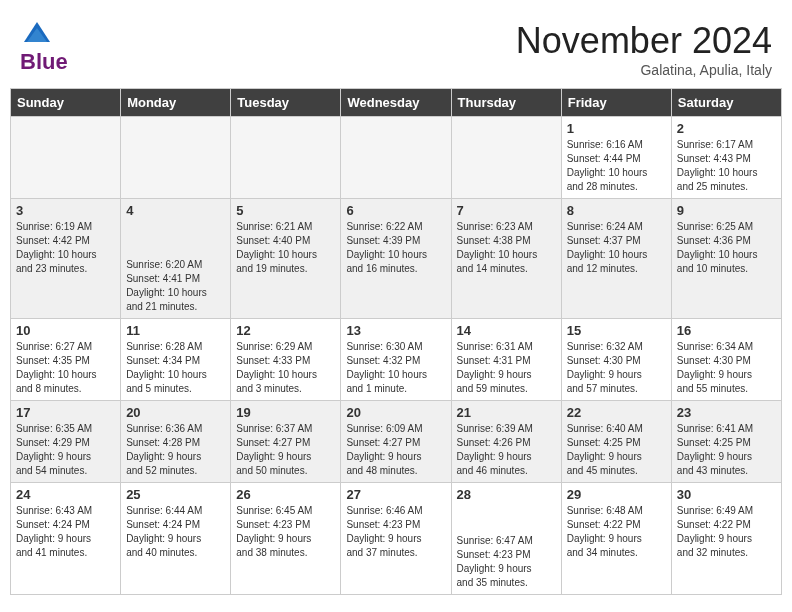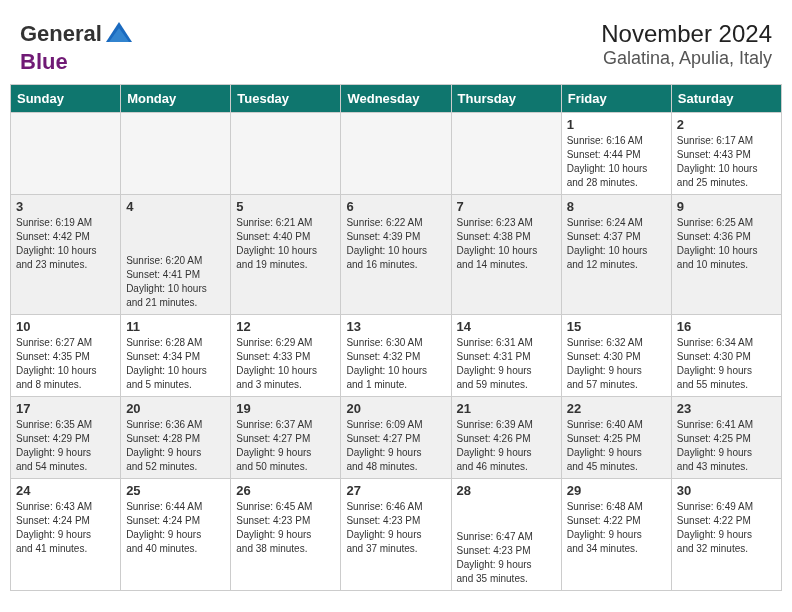--- a/index.html
+++ b/index.html
@@ -29,35 +29,35 @@
     .logo-text .blue { color: #701a75; }
     .logo-icon {
       width: 30px;
       height: 30px;
       margin-left: 2px;
     }
     .title-area {
       text-align: right;
     }
     .month-title {
-      font-size: 24px;
+      font-size: 36px;
       font-weight: normal;
       color: #222;
     }
     .subtitle {
-      font-size: 18px;
+      font-size: 14px;
       color: #555;
     }
     .calendar {
       width: 100%;
       border-collapse: collapse;
       margin-top: 5px;
     }
     .calendar th {
-      background-color: #0f766e;
+      background-color: #404040;
       color: white;
       text-align: left;
       padding: 6px 6px;
       font-size: 13px;
       font-weight: bold;
       border: 1px solid #ccc;
     }
     .calendar td {
       border: 1px solid #ccc;
       vertical-align: top;
@@ -86,21 +86,21 @@
       background: #f0f0f0;
     }
   </style>
 </head>
 <body>
 
 <div class="header">
   <div class="logo">
     <div>
       <div class="logo-text">
-        <span class="general">General</span><svg class="logo-icon" viewBox="0 0 30 30" style="display:inline-block;vertical-align:middle;">
+        <svg class="logo-icon" viewBox="0 0 30 30" style="display:inline-block;vertical-align:middle;">
             <polygon points="15,2 28,22 2,22" fill="#1a6abf"></polygon>
             <polygon points="15,8 25,22 5,22" fill="#4a9de0" opacity="0.5"></polygon>
           </svg><br>
         <span class="blue">Blue</span>
       </div>
     </div>
   </div>
   <div class="title-area">
     <div class="month-title">November 2024</div>
     <div class="subtitle">Galatina, Apulia, Italy</div>

